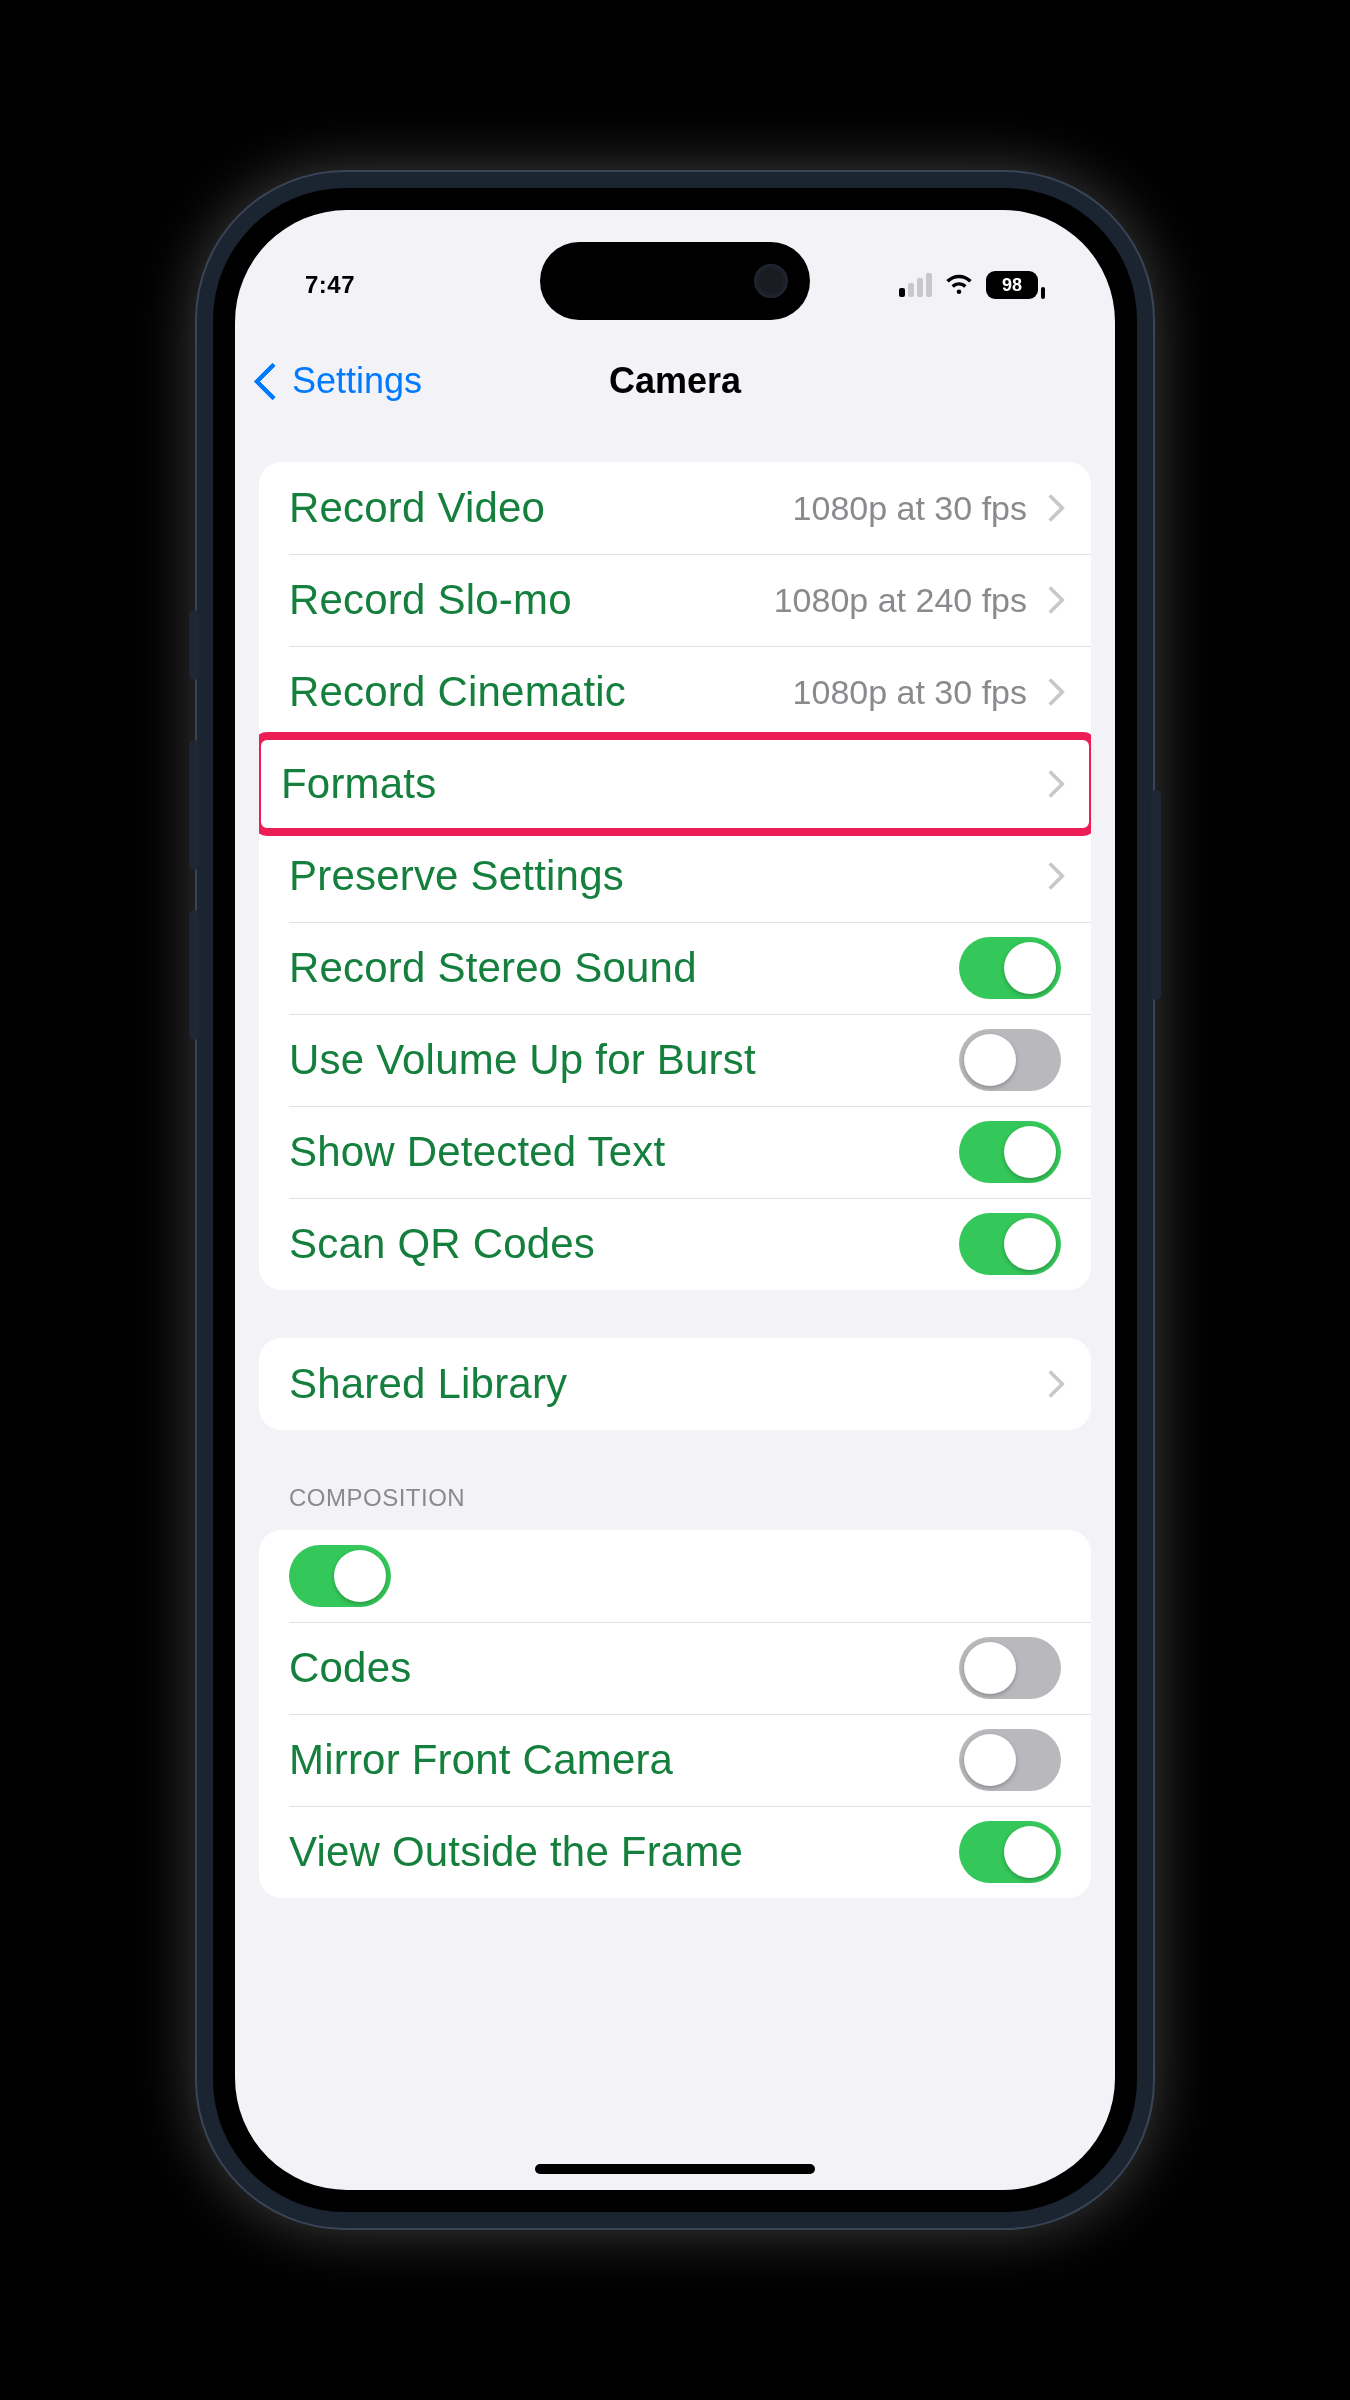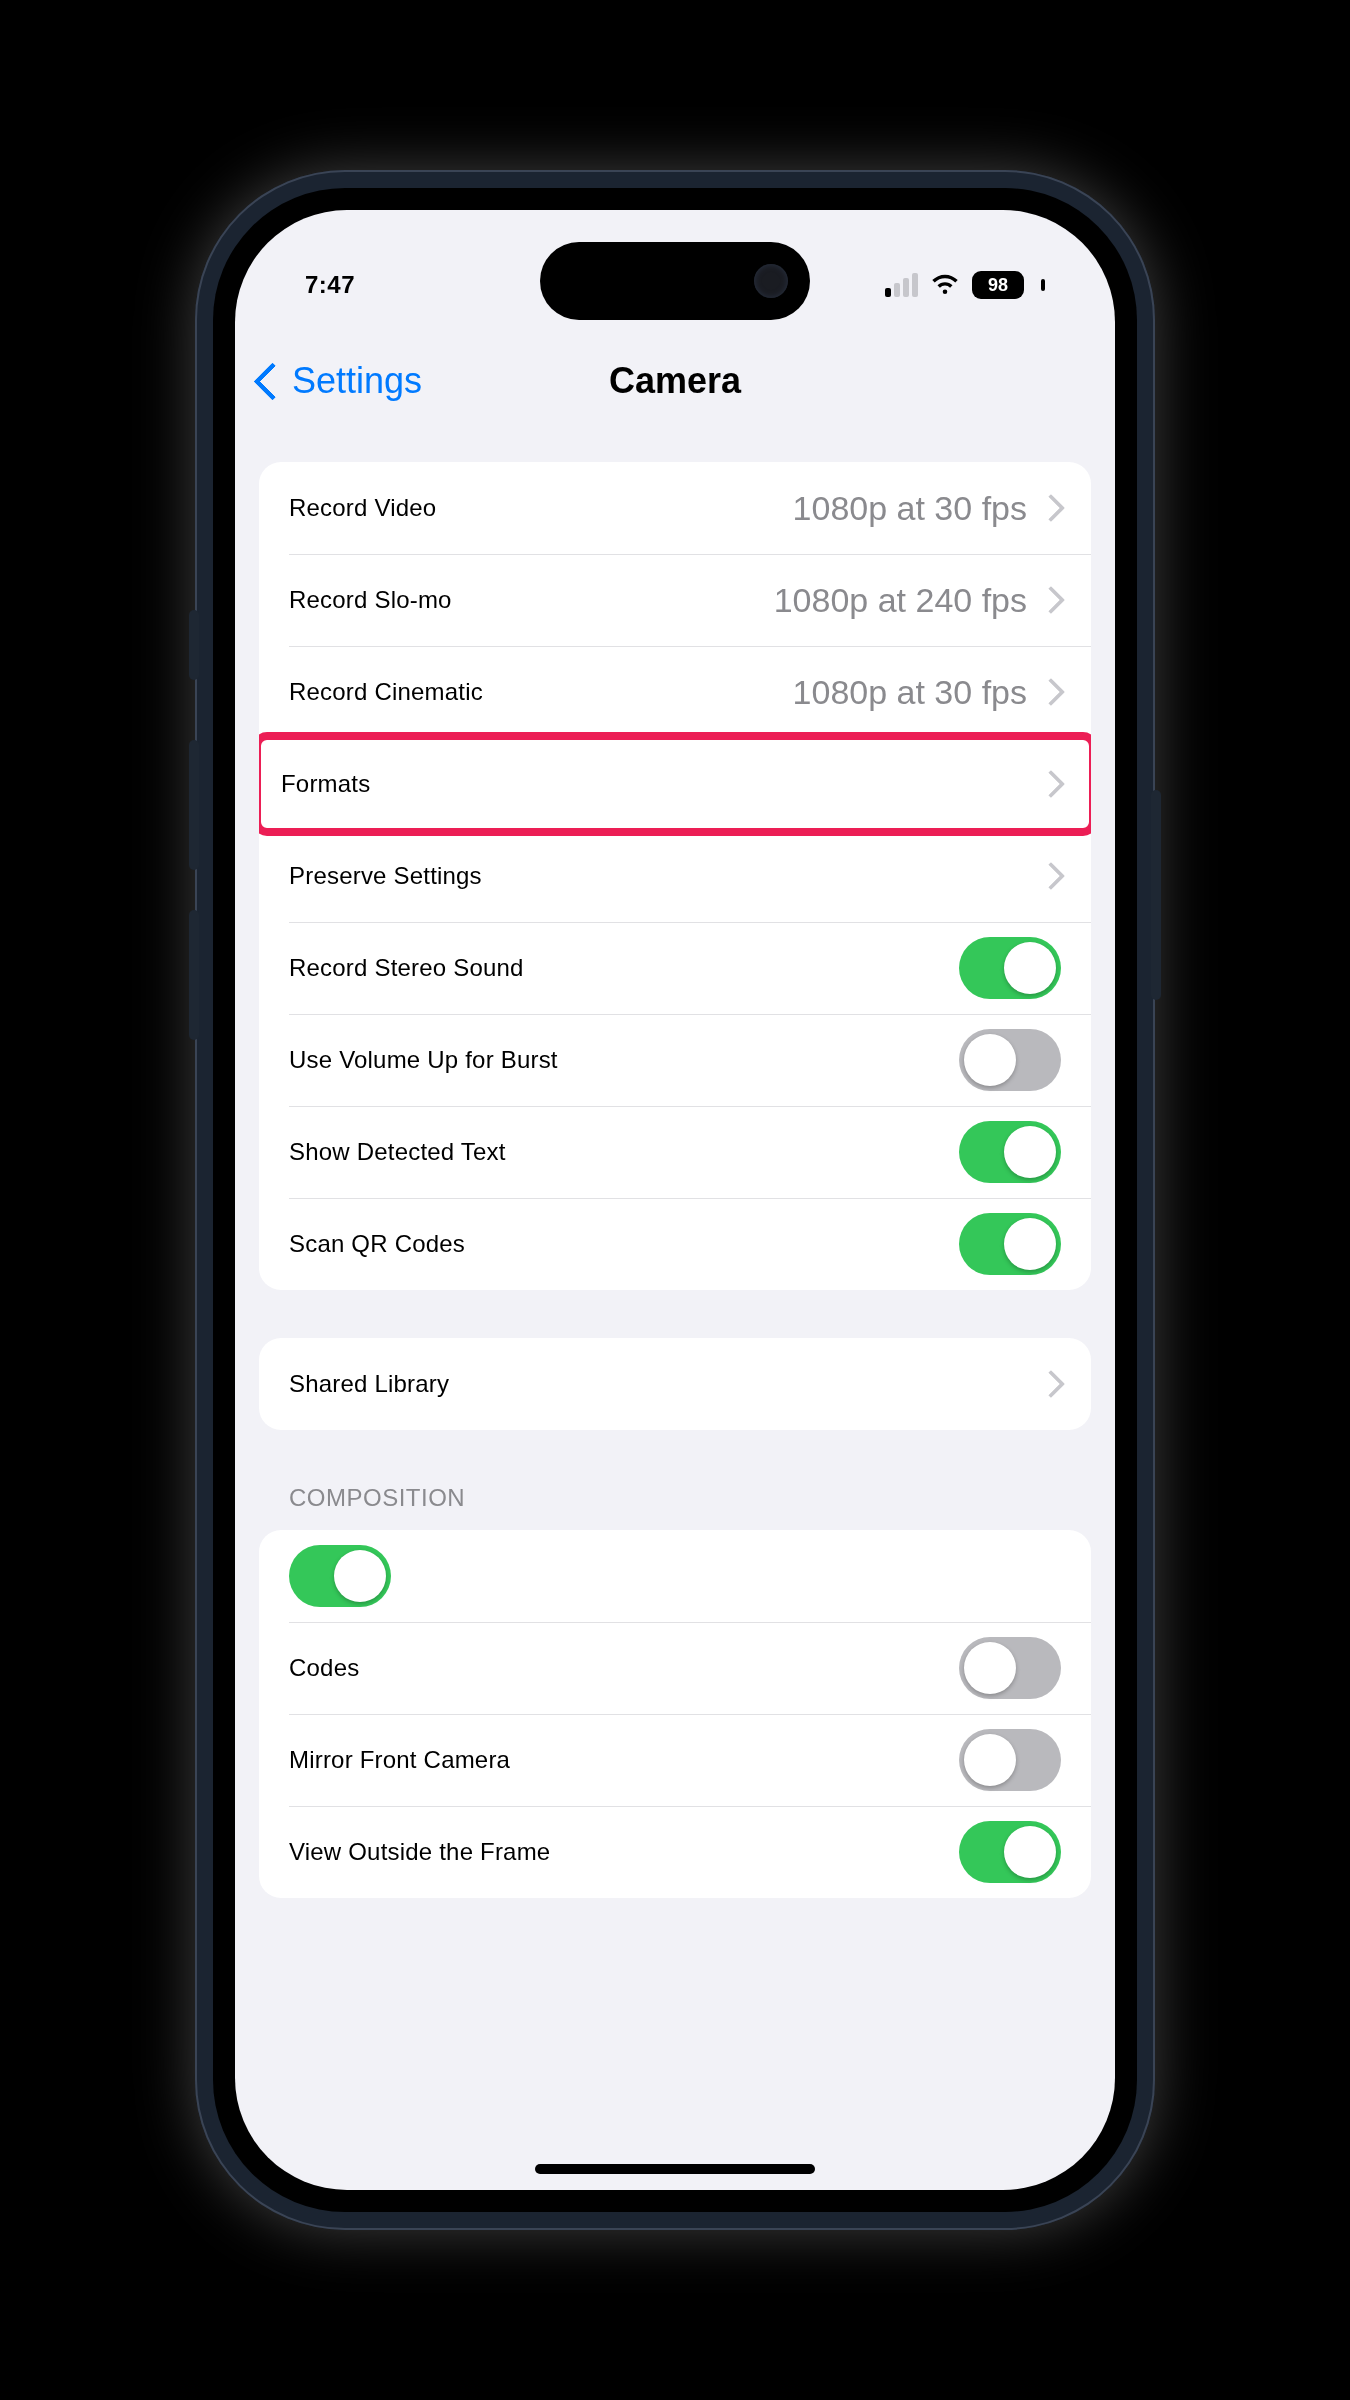--- a/index.html
+++ b/index.html
@@ -16,34 +16,34 @@
   .btn-left3{left:-6px;top:740px;width:10px;height:130px;}
   .btn-right{right:-6px;top:620px;width:10px;height:210px;}
   .status-bar{position:absolute;top:0;left:0;right:0;height:120px;display:flex;align-items:center;justify-content:space-between;padding:0 70px;box-sizing:border-box;font-weight:600;z-index:4;}
   .status-time{font-size:24px;letter-spacing:0.5px;padding-top:30px;}
   .status-icons{display:flex;align-items:center;gap:12px;padding-top:30px;}
   .sig{display:flex;align-items:flex-end;gap:3px;height:24px;}
   .sig i{width:6px;background:#c7c7cc;border-radius:2px;}
   .sig i.on{background:#000;}
   .sig i:nth-child(1){height:9px;} .sig i:nth-child(2){height:14px;} .sig i:nth-child(3){height:19px;} .sig i:nth-child(4){height:24px;}
   .wifi{width:30px;height:24px;}
-  .batt{display:flex;align-items:center;gap:17px;}
+  .batt{display:flex;align-items:flex-end;gap:3px;}
   .batt-body{width:52px;height:28px;border-radius:9px;background:#000;display:flex;align-items:center;justify-content:center;color:#fff;font-size:18px;font-weight:700;}
   .batt-tip{width:4px;height:12px;background:#000;border-radius:2px;}
   .nav{position:absolute;top:130px;left:0;right:0;height:82px;display:flex;align-items:center;justify-content:center;}
   .nav-title{font-size:36px;font-weight:600;}
   .nav-back{position:absolute;left:24px;display:flex;align-items:center;color:#007aff;font-size:36px;gap:6px;cursor:pointer;}
   .chev-back{width:22px;height:22px;border-left:5px solid #007aff;border-bottom:5px solid #007aff;transform:rotate(45deg);border-radius:2px;}
   .content{position:absolute;top:224px;left:0;right:0;bottom:0;overflow:hidden;padding:0 24px;box-sizing:border-box;}
   .group{background:#fff;border-radius:22px;margin-top:48px;overflow:hidden;}
   .group.first{margin-top:28px;}
   .section-header{font-size:24px;color:#8a8a8e;letter-spacing:0.5px;padding:0 30px 8px;margin-top:54px;text-transform:uppercase;}
   .row{display:flex;align-items:center;min-height:92px;padding:0 30px;box-sizing:border-box;position:relative;}
   .row + .row::before{content:"";position:absolute;top:0;left:30px;right:0;height:1px;background:#e1e1e4;}
-  .row-label{font-size:24px;color:#000000;flex:1;letter-spacing:0.2px;}
+  .row-label{font-size:42px;color:#15803d;flex:1;letter-spacing:0.2px;}
   .row-value{font-size:34px;color:#8a8a8e;margin-right:14px;text-align:center;}
   .chev{width:16px;height:16px;border-top:4px solid #c7c7cc;border-right:4px solid #c7c7cc;transform:rotate(45deg);flex:none;border-radius:1px;}
   .toggle{width:102px;height:62px;border-radius:40px;position:relative;flex:none;}
   .toggle.on{background:#34c759;}
   .toggle.off{background:#b9b9bd;}
   .knob{position:absolute;top:5px;width:52px;height:52px;border-radius:50%;background:#fff;box-shadow:0 2px 4px rgba(0,0,0,0.25);}
   .toggle.on .knob{right:5px;}
   .toggle.off .knob{left:5px;}
   .highlight{position:absolute;border:8px solid #ec1e55;border-radius:14px;pointer-events:none;z-index:3;}
   .home-ind{position:absolute;bottom:16px;left:50%;transform:translateX(-50%);width:280px;height:10px;background:#000;border-radius:10px;}

